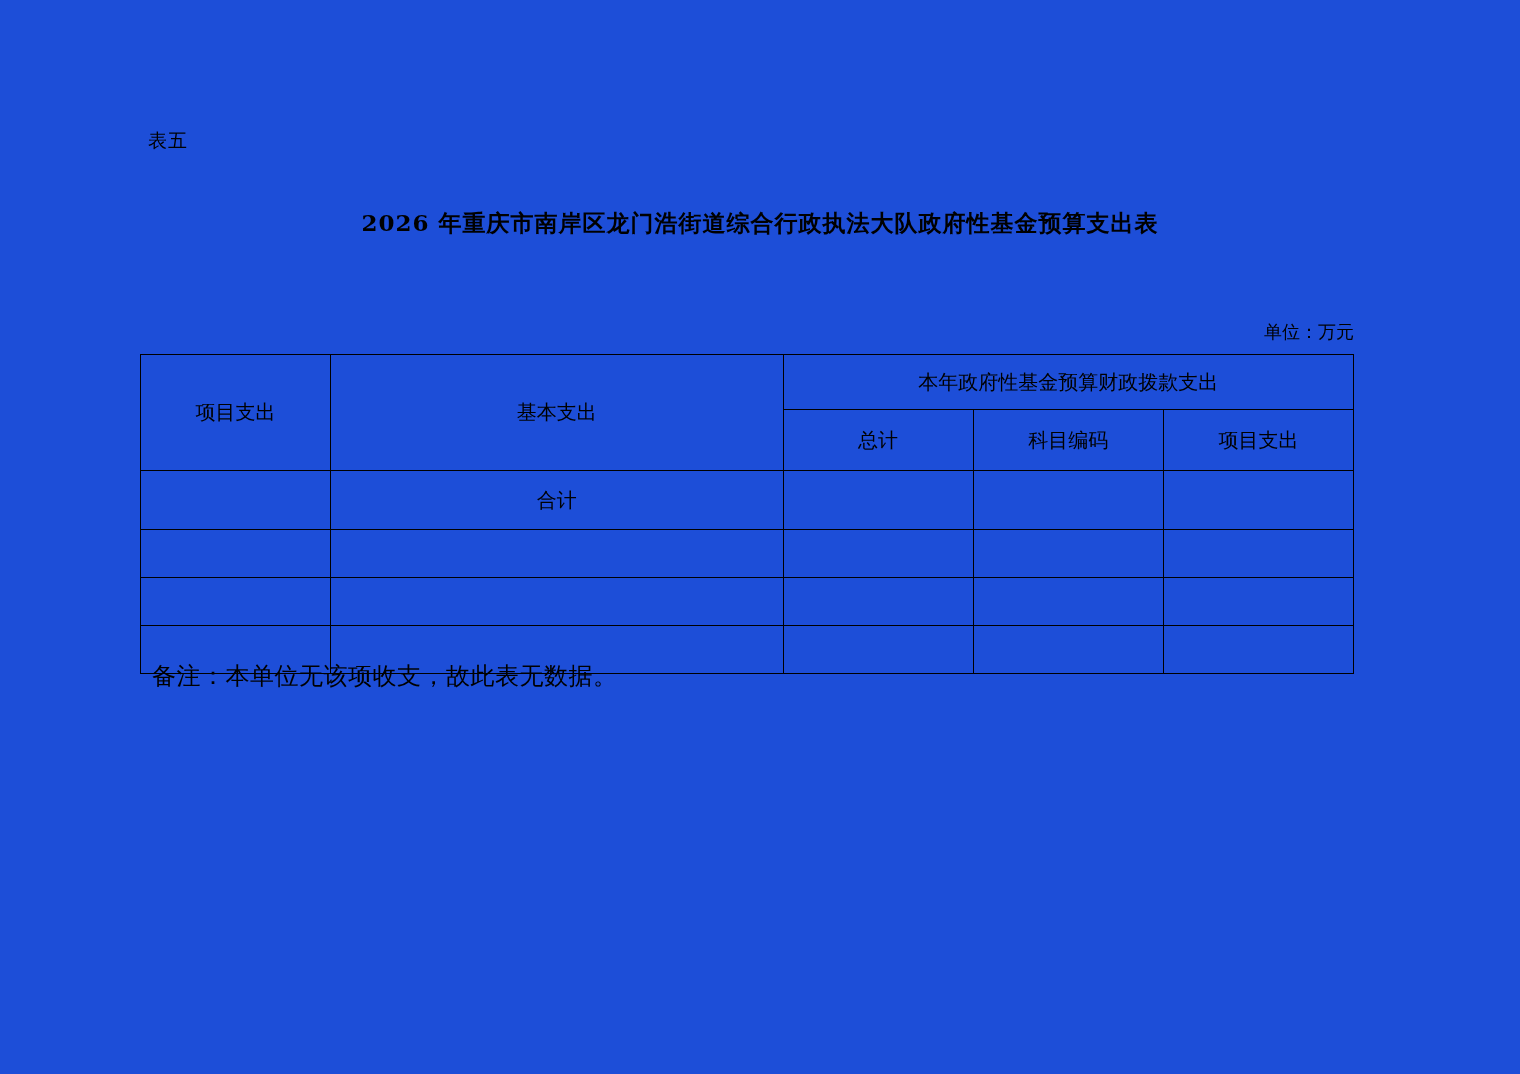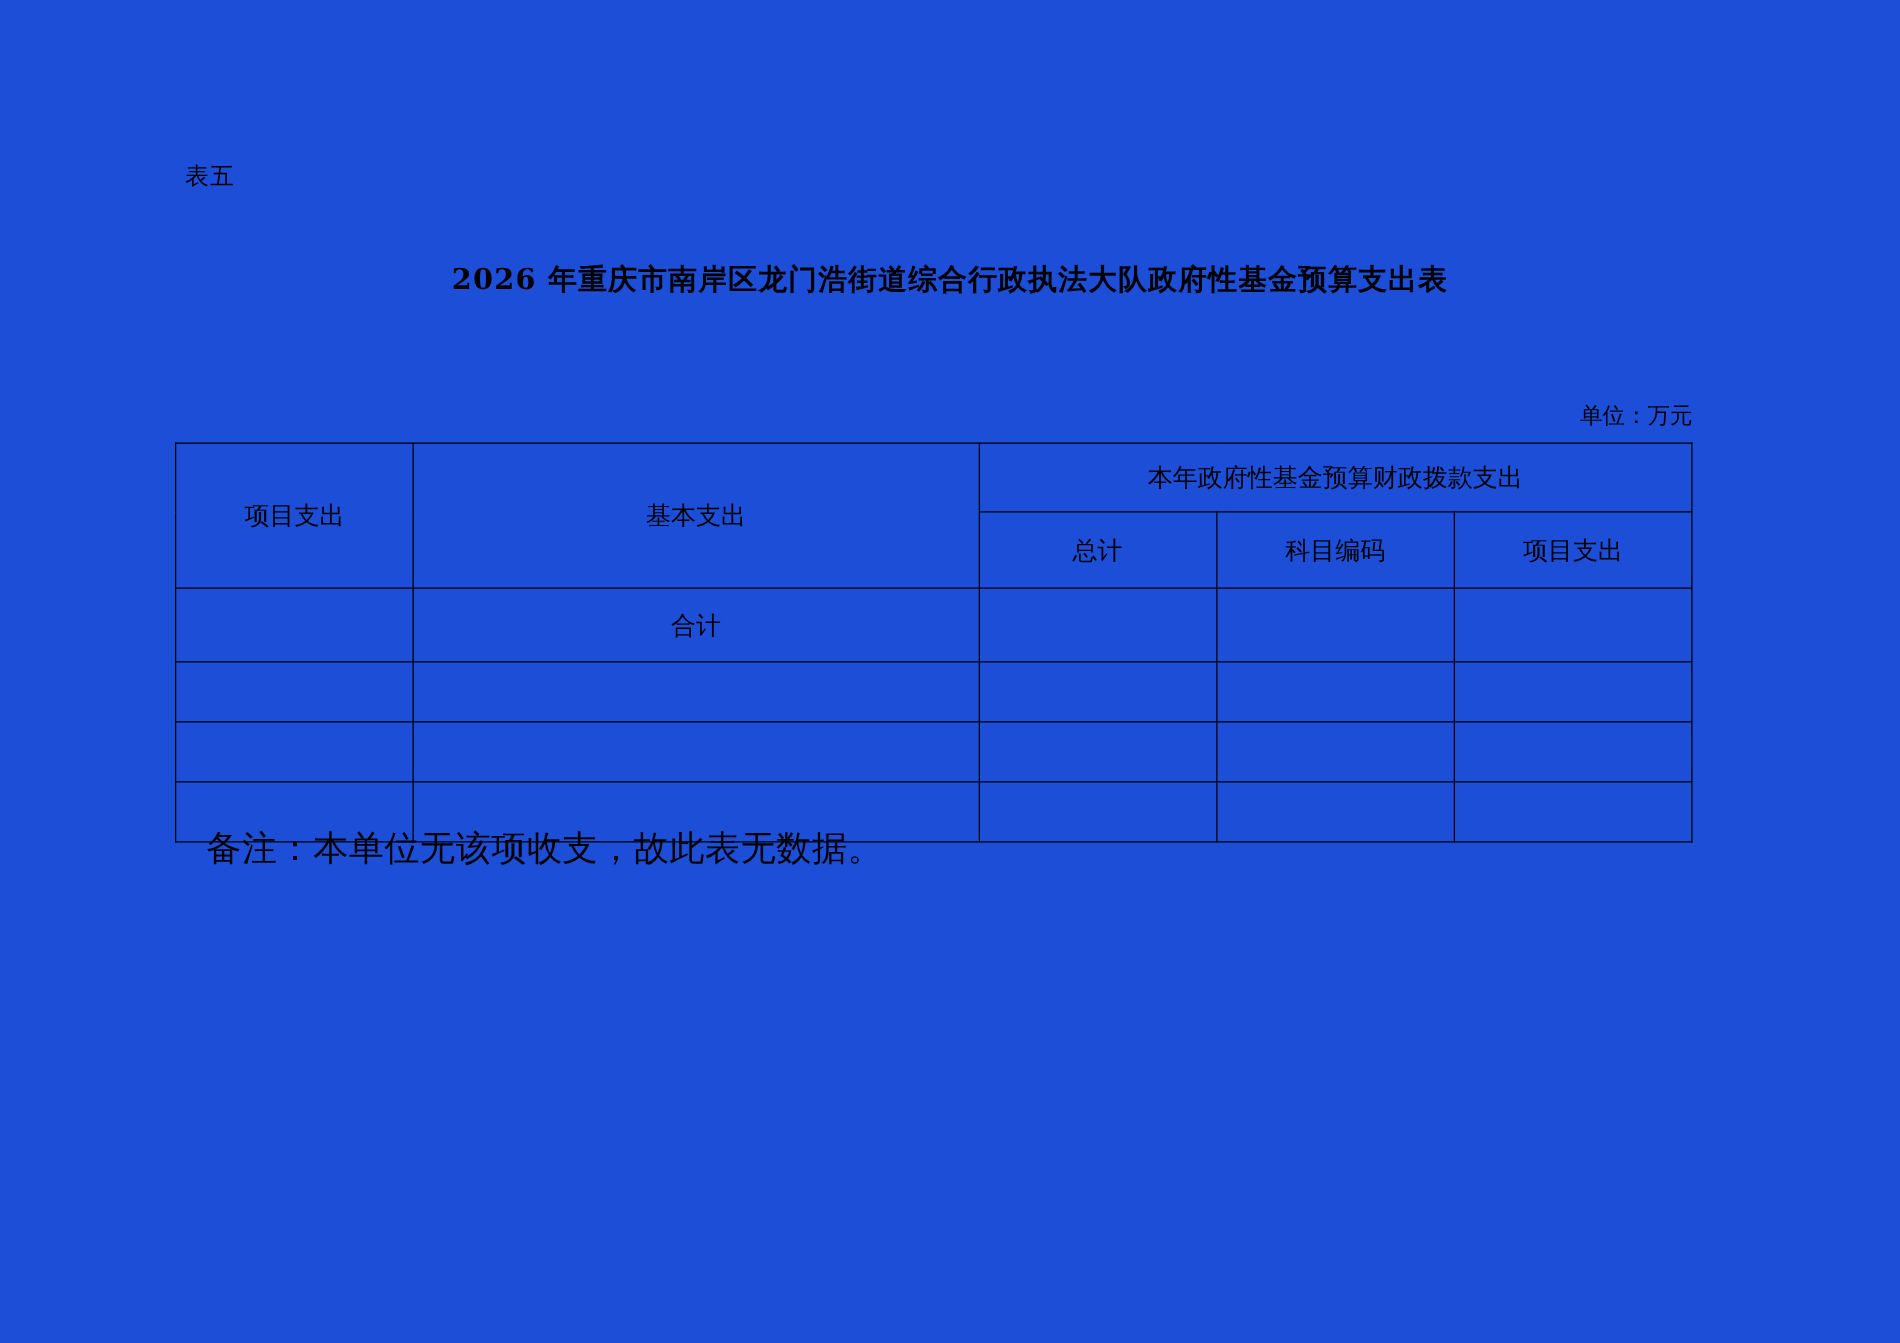--- a/index.html
+++ b/index.html
@@ -68,24 +68,23 @@
   .col-num  { width: 190px; }
   .hdr-group-row td { height: 54px; }
   .hdr-sub-row td { height: 60px; }
   .row-total td { height: 58px; }
   .row-blank td { height: 47px; }
   .cell-tall { height: 114px; }
   .note {
     position: absolute;
     left: 152px;
     top: 660px;
-    font-size: 28px;
+    font-size: 24px;
     font-family: "DejaVu Serif", "Liberation Serif", serif;
     letter-spacing: 0.5px;
-    margin-left: 13px;
   }
 </style>
 </head>
 <body>
 
 <div class="page">
 
   <div class="sheet-label">表五</div>
 
   <div class="doc-title">2026 年重庆市南岸区龙门浩街道综合行政执法大队政府性基金预算支出表</div>

